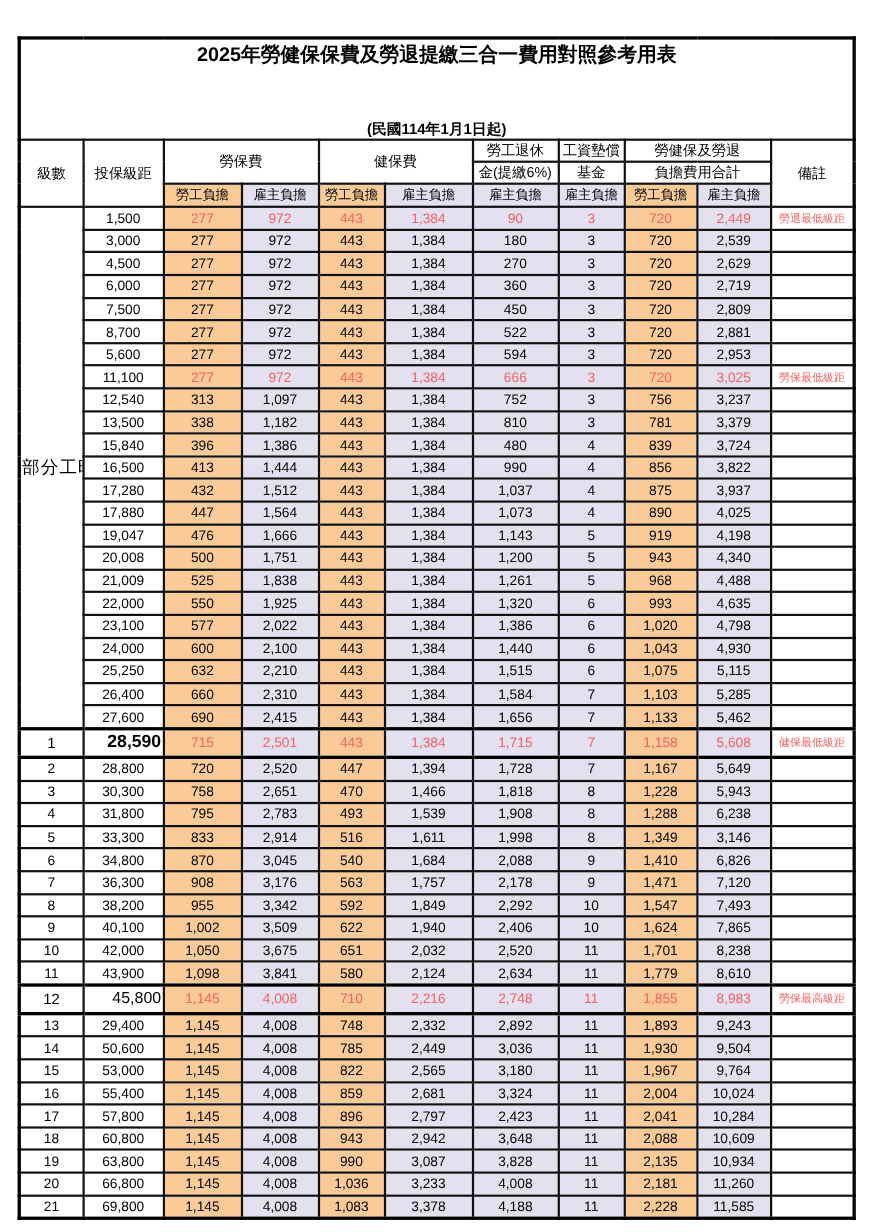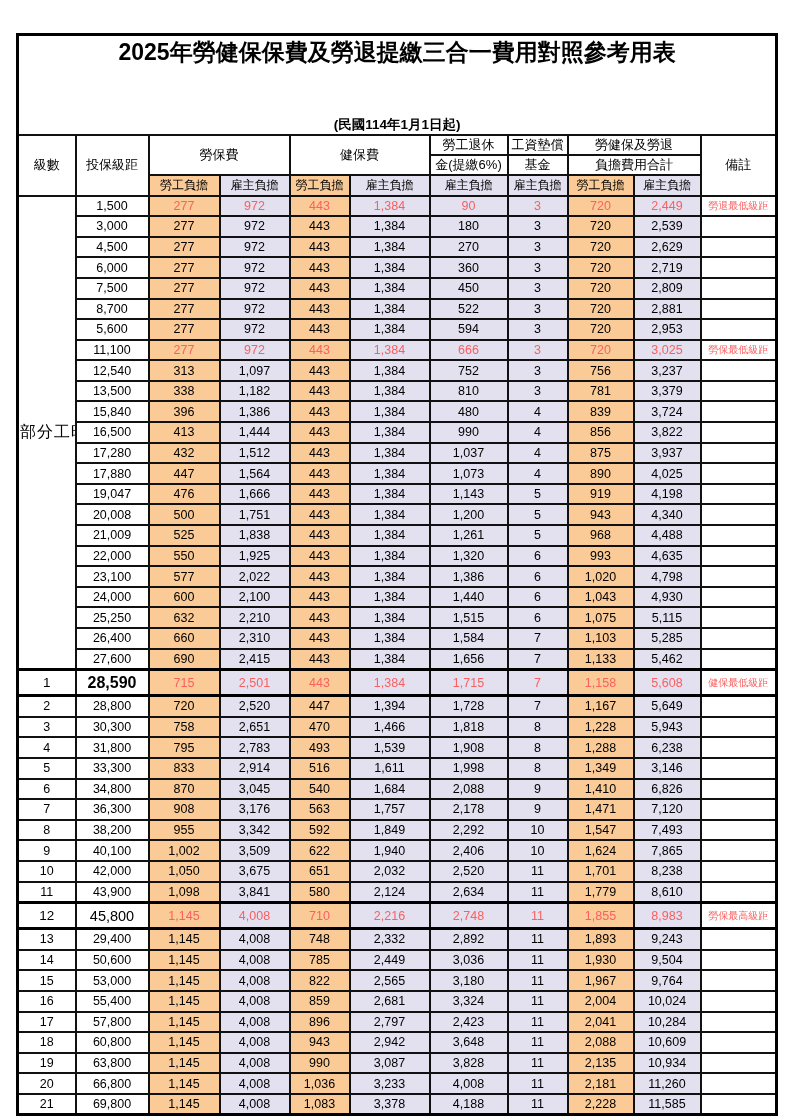--- a/index.html
+++ b/index.html
@@ -1,34 +1,34 @@
 <!DOCTYPE html>
 <html><head>
 <meta charset="utf-8">
 <style>
   html,body{margin:0;padding:0;background:#fff;}
   body{width:791px;height:1120px;font-family:"Liberation Sans","DejaVu Sans",sans-serif;color:#000;}
   .sheet{padding:33px 16px 0 16px;}
   table{border-collapse:collapse;table-layout:fixed;width:759px;border:3px solid #000;}
   th,td{border:2px solid #111;text-align:center;vertical-align:middle;overflow:hidden;white-space:nowrap;padding:0 1px;}
   .title-cell{height:52px;background:#fff;}
-  .t1{font-size:23px;font-weight:bold;line-height:1.45;}
+  .t1{font-size:18px;font-weight:bold;line-height:1.45;}
   .t2{font-size:13.5px;font-weight:bold;line-height:1.2;margin-top:48px;}
   thead th{font-weight:normal;font-size:13px;background:#fff;}
   tr.hr1 th,tr.hr2 th{height:17px;}
   tr.hr3 th{height:19px;font-size:12px;}
   th.emp,td.emp{background:#FACB97;}
   th.er,td.er{background:#E3E0F0;}
   tbody td{font-size:12.5px;height:18.6px;background:#fff;}
   td.emp{background:#FACB97;}
   td.er{background:#E3E0F0;}
   td.remark{font-size:10px;color:#F96060;padding:0;}
   tr.red td.val{color:#F96060;}
   tr.hl td{border-top:3px solid #000;border-bottom:3px solid #000;height:23px;}
-  tr.hl td.bracket{font-size:14.5px;}
+  tr.hl td.bracket{font-size:14.5px;text-align:right;}
   tr.hl td.level{font-size:13.5px;}
   tr.bold td.bracket{font-weight:bold;font-size:16px;}
   td.level{font-size:12.5px;}
   td.part-time{font-size:16px;letter-spacing:1px;}
 </style>
 </head>
 <body>
 
 <div class="sheet">
   <table>

